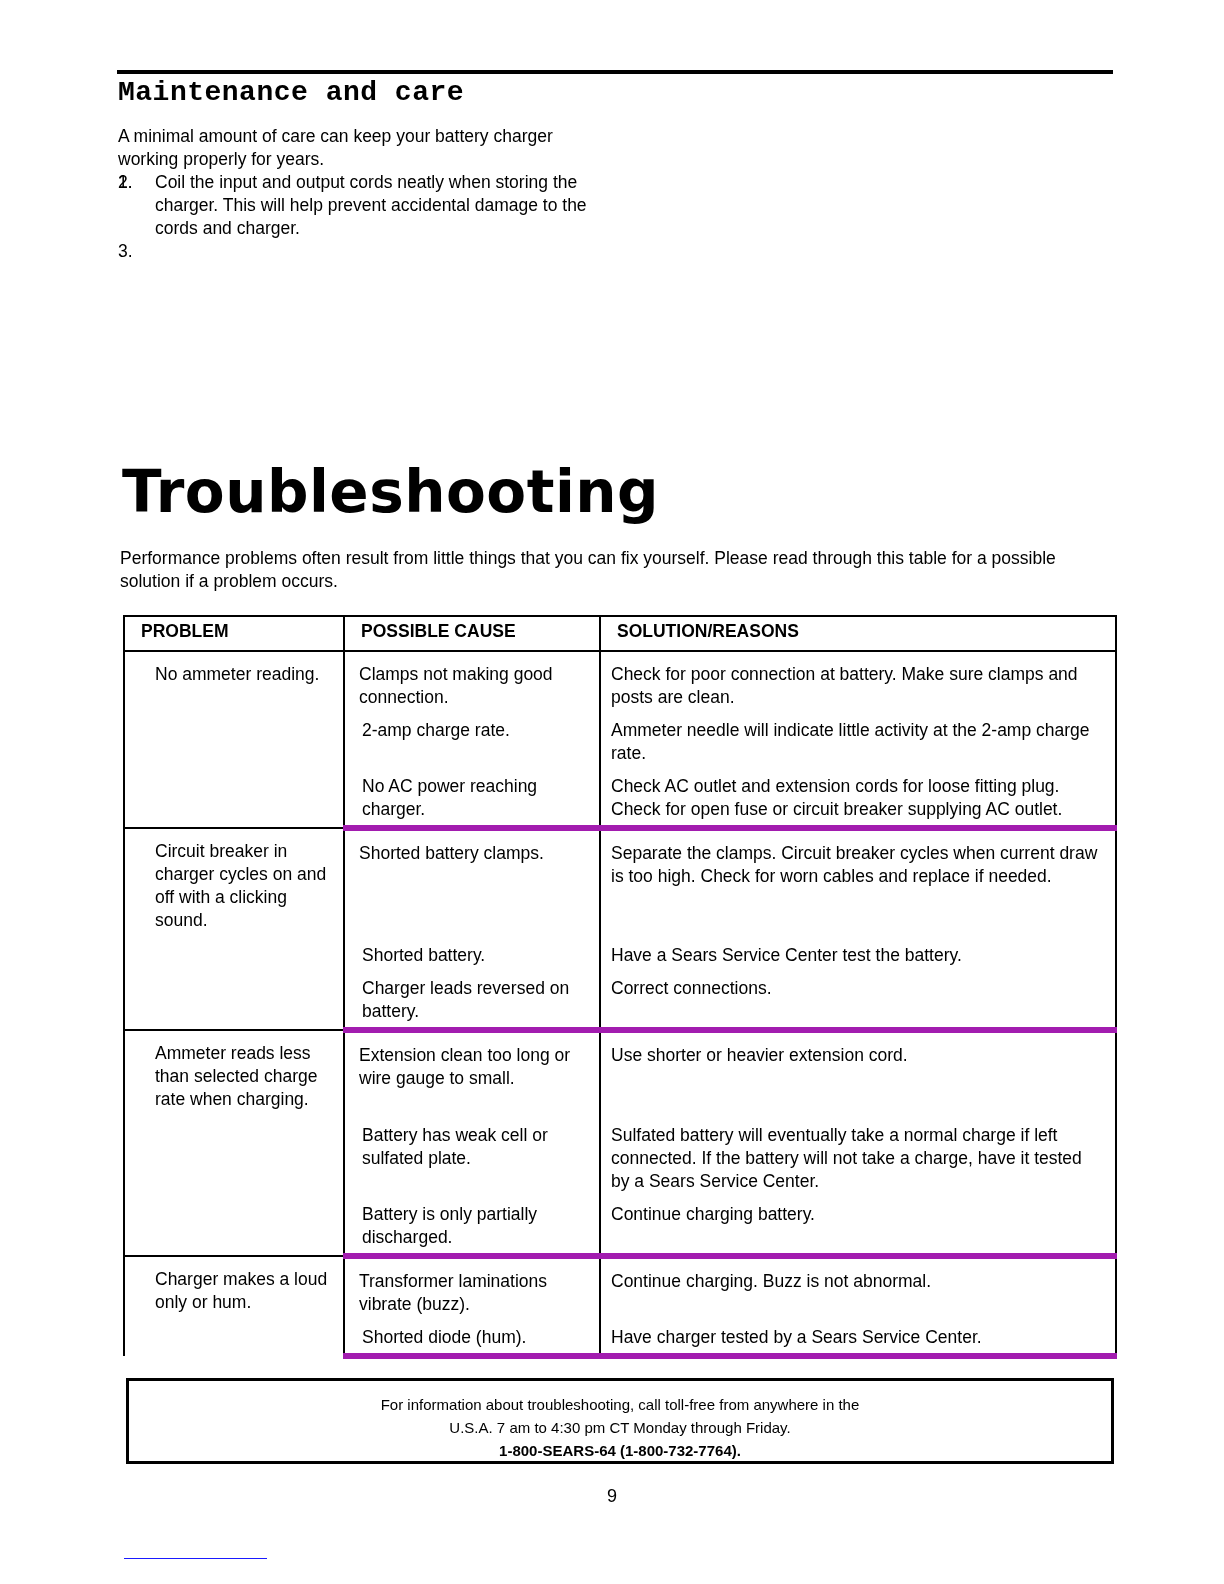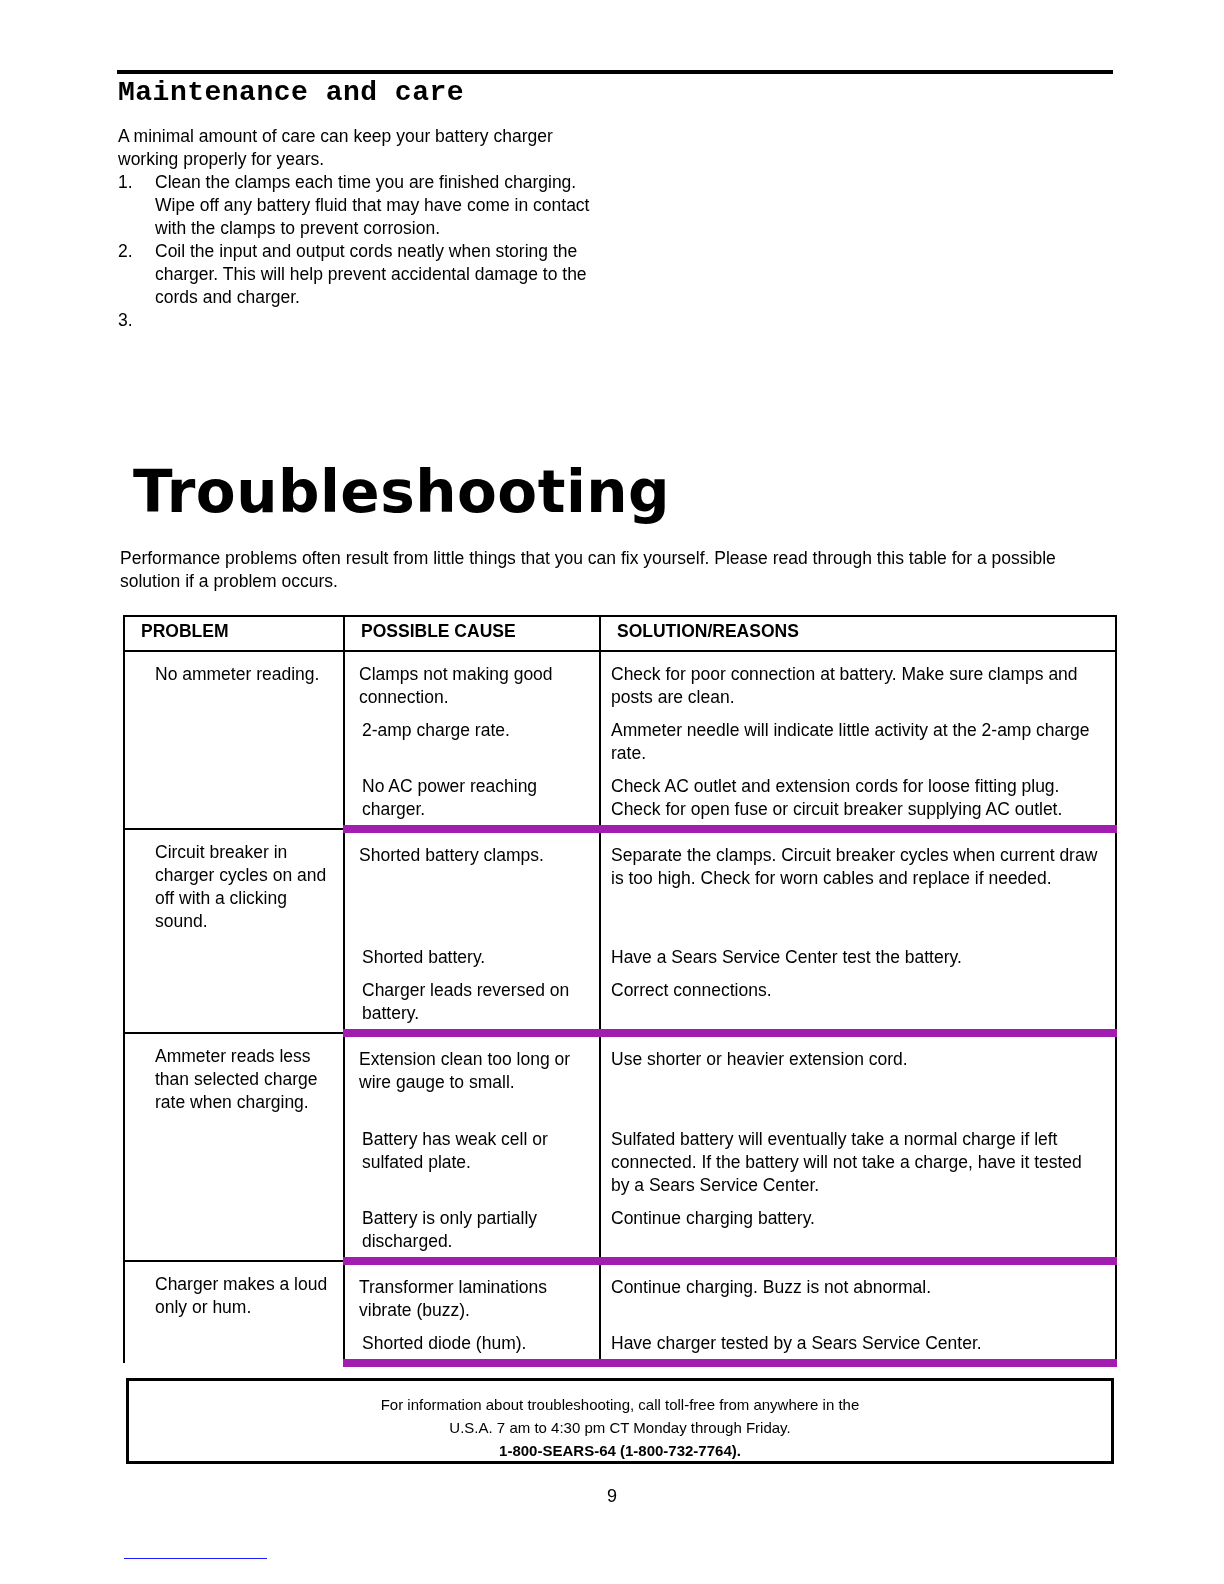--- a/index.html
+++ b/index.html
@@ -6,51 +6,51 @@
   body { width: 1224px; height: 1584px; position: relative; overflow: hidden;
          font-family: "Liberation Sans", sans-serif; color: #000; }
   .top-rule { position: absolute; left: 117px; top: 70px; width: 996px; height: 4px; background: #000; }
   .h-maint { position: absolute; left: 118px; top: 77px; margin: 0; font-size: 28px; font-weight: 900;
              letter-spacing: 0.5px; font-family: Liberation Mono, monospace; }
   .maint-body { position: absolute; left: 118px; top: 125px; width: 490px; font-size: 17.5px; line-height: 23px; }
   .maint-body p { margin: 0; }
   .maint-list { margin: 0; padding: 0; list-style: none; }
   .maint-list li { position: relative; padding-left: 37px; }
   .maint-list .num { position: absolute; left: 0; top: 0; }
-  .h-trouble { position: absolute; left: 133px; top: 458px; margin: 0; font-size: 58px; font-weight: 900;
+  .h-trouble { position: absolute; left: 122px; top: 458px; margin: 0; font-size: 58px; font-weight: 900;
                font-family: "DejaVu Sans", sans-serif; letter-spacing: 0.5px; }
   .intro { position: absolute; left: 120px; top: 547px; width: 990px; margin: 0; font-size: 17.5px; line-height: 23px; }
   table.ts { position: absolute; left: 123px; top: 615px; width: 994px; border-collapse: collapse;
              font-size: 17.5px; line-height: 23px; }
   table.ts th, table.ts td { border-left: 2px solid #000; border-right: 2px solid #000; vertical-align: top; text-align: left; }
   table.ts th { border-top: 2px solid #000; border-bottom: 2px solid #000; font-weight: bold; padding: 3px 10px 7px 16px; }
   table.ts th.c1 { width: 192px; } table.ts th.c2 { width: 228px; }
   table.ts td { padding: 0 10px 0 14px; }
   table.ts td.prob { padding-left: 30px; }
   tr.group-start td { border-top: 2px solid #000; padding-top: 11px; }
   tr.sub td { padding-top: 10px; padding-left: 17px; }
   table.ts td.sol { padding-left: 10px; }
-  tr.group-end td { border-bottom: 8px solid #a21caf; padding-bottom: 4px; }
+  tr.group-end td { border-bottom: 6px solid #a21caf; padding-bottom: 4px; }
   .info-box { position: absolute; left: 126px; top: 1378px; width: 988px; height: 86px;
               border: 3px solid #000; text-align: center; font-size: 15px; line-height: 23px;
               padding-top: 12px; box-sizing: border-box; }
   .info-box .phone { font-weight: bold; }
   .page-num { position: absolute; left: 0; width: 1224px; top: 1486px; text-align: center; font-size: 18px; }
   .blue-line { position: absolute; left: 124px; top: 1558px; width: 143px; height: 1px; background: #1a1aff; }
 </style>
 </head>
 <body>
 
 <div class="top-rule"></div>
 <h2 class="h-maint">Maintenance and care</h2>
 
 <div class="maint-body">
   <p>A minimal amount of care can keep your battery charger working properly for years.</p>
   <ol class="maint-list">
-    <li><span class="num">1.</span><span>Clean the clamps each time you are finished charging.  Wipe off any battery fluid that may have come in contact with the clamps to prevent corrosion.</span></li>
+    <li><span class="num">1.</span></li>
     <li><span class="num">2.</span><span>Coil the input and output cords neatly when storing the charger.  This will help prevent accidental damage to the cords and charger.</span></li>
     <li><span class="num">3.</span></li>
   </ol>
 </div>
 
 <h1 class="h-trouble">Troubleshooting</h1>
 <p class="intro">Performance problems often result from little things that you can fix yourself. Please read through this table for a possible solution if a problem occurs.</p>
 
 <table class="ts">
   <thead>

